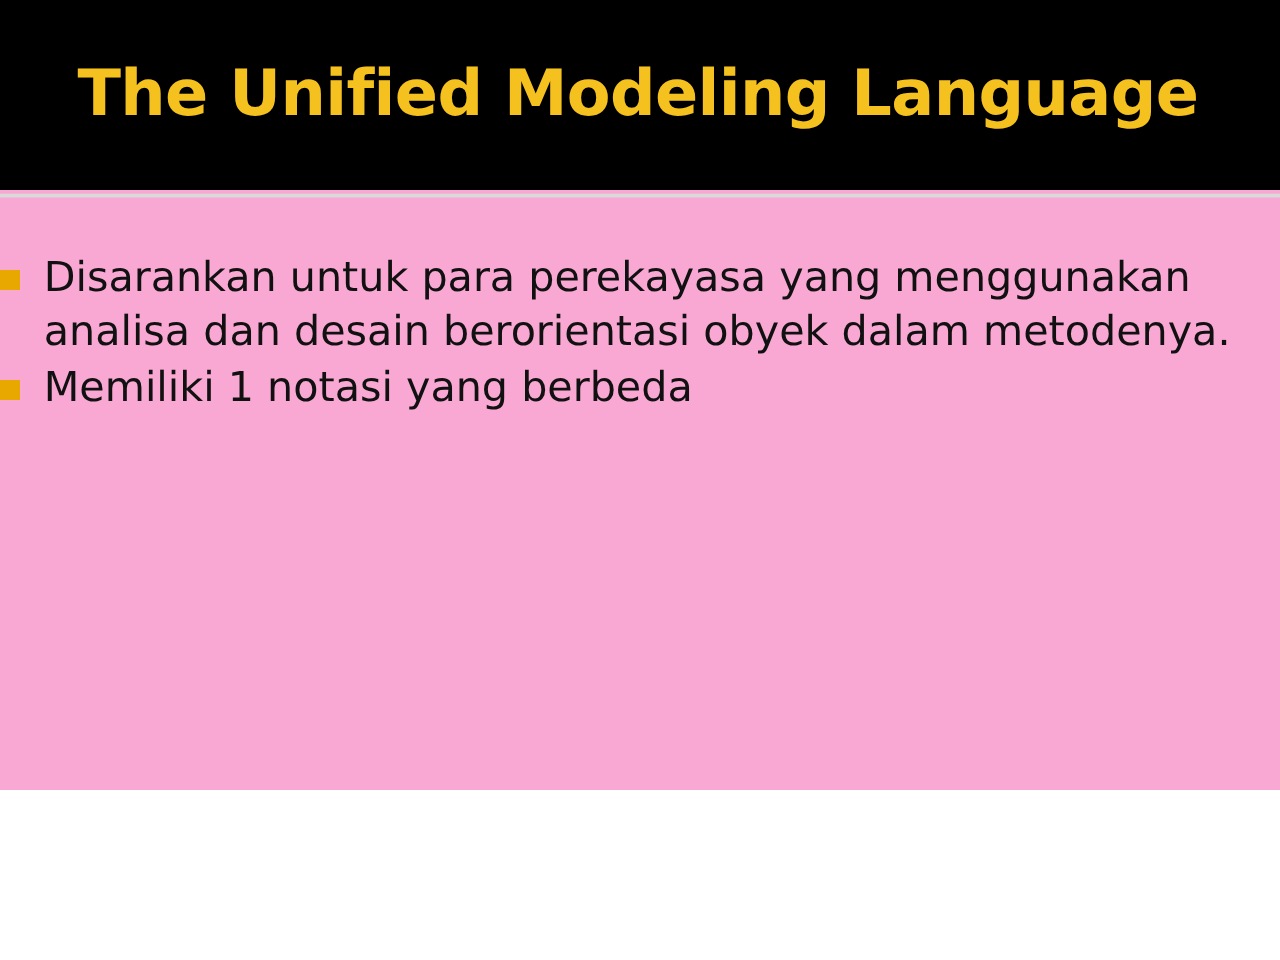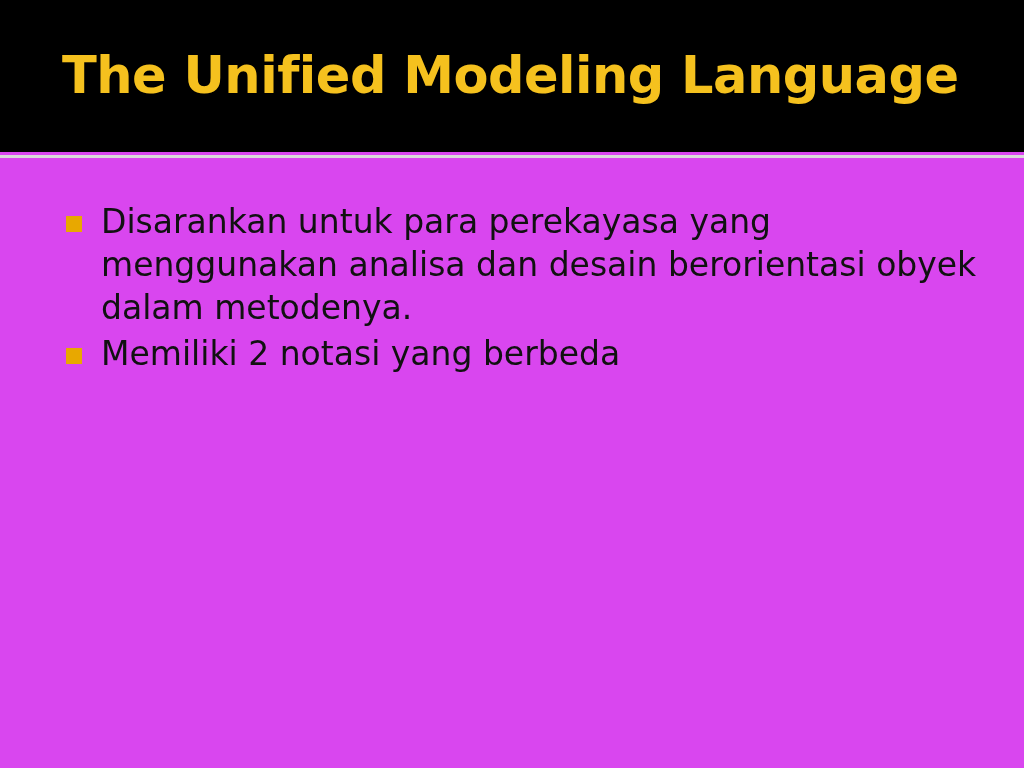--- a/index.html
+++ b/index.html
@@ -9,22 +9,22 @@
   body {
     width: 1024px;
     height: 768px;
     background: #ffffff;
     font-family: "DejaVu Sans", sans-serif;
     overflow: hidden;
   }
   .slide {
     position: relative;
     width: 1024px;
-    height: 768px;
-    background: #d946ef;
+    height: 632px;
+    background: #f9a8d4;
   }
   .title-bar {
     position: absolute;
     left: 0;
     top: 0;
     width: 1024px;
     height: 152px;
     background: #000000;
     display: flex;
     align-items: center;
@@ -44,21 +44,20 @@
     top: 155px;
     width: 1024px;
     height: 3px;
     background: #d9d9d9;
   }
   .body-area {
     position: absolute;
     left: 0;
     top: 200px;
     width: 1024px;
-    padding-left: 66px;
     padding-right: 30px;
     box-sizing: border-box;
   }
   .bullet-row {
     display: flex;
     align-items: flex-start;
     margin-bottom: 2px;
   }
   .bullet-marker {
     flex: 0 0 auto;
@@ -90,18 +89,18 @@
   <div class="body-area">
 
     <div class="bullet-row">
       <span class="bullet-marker"></span>
       <span class="bullet-text">Disarankan untuk para perekayasa yang menggunakan analisa dan desain berorientasi obyek dalam metodenya.</span>
     </div>
 
 
     <div class="bullet-row">
       <span class="bullet-marker"></span>
-      <span class="bullet-text">Memiliki 2 notasi yang berbeda</span>
+      <span class="bullet-text">Memiliki 1 notasi yang berbeda</span>
     </div>
 
   </div>
 
 </div>
 
 </body></html>

